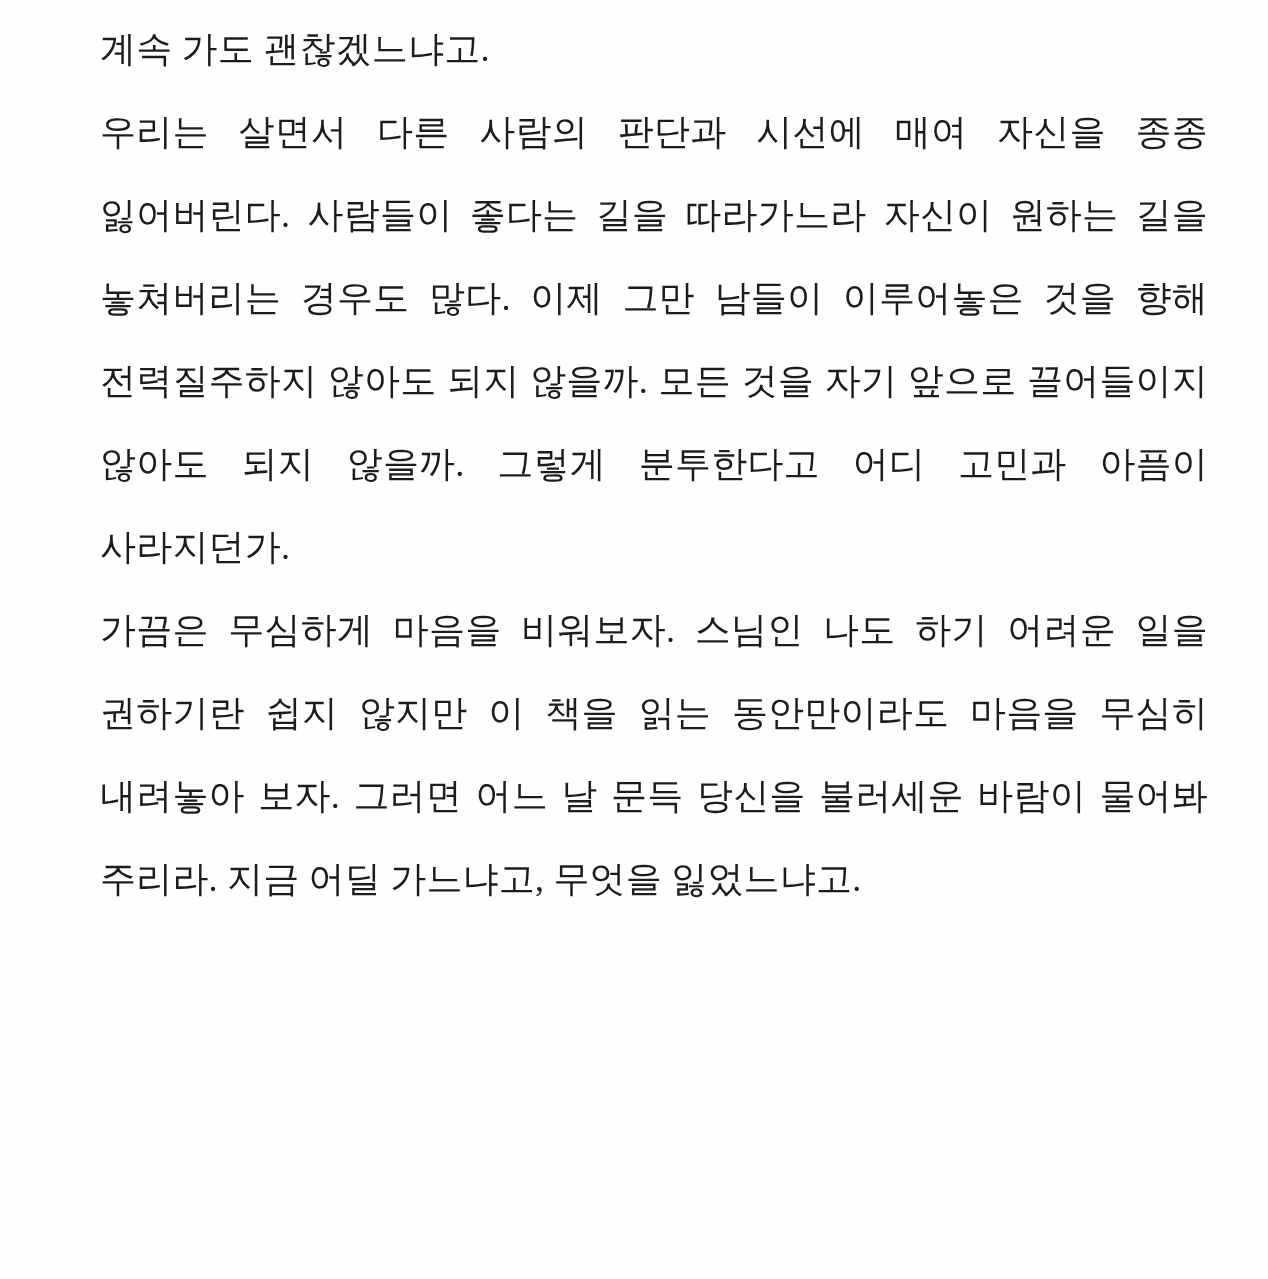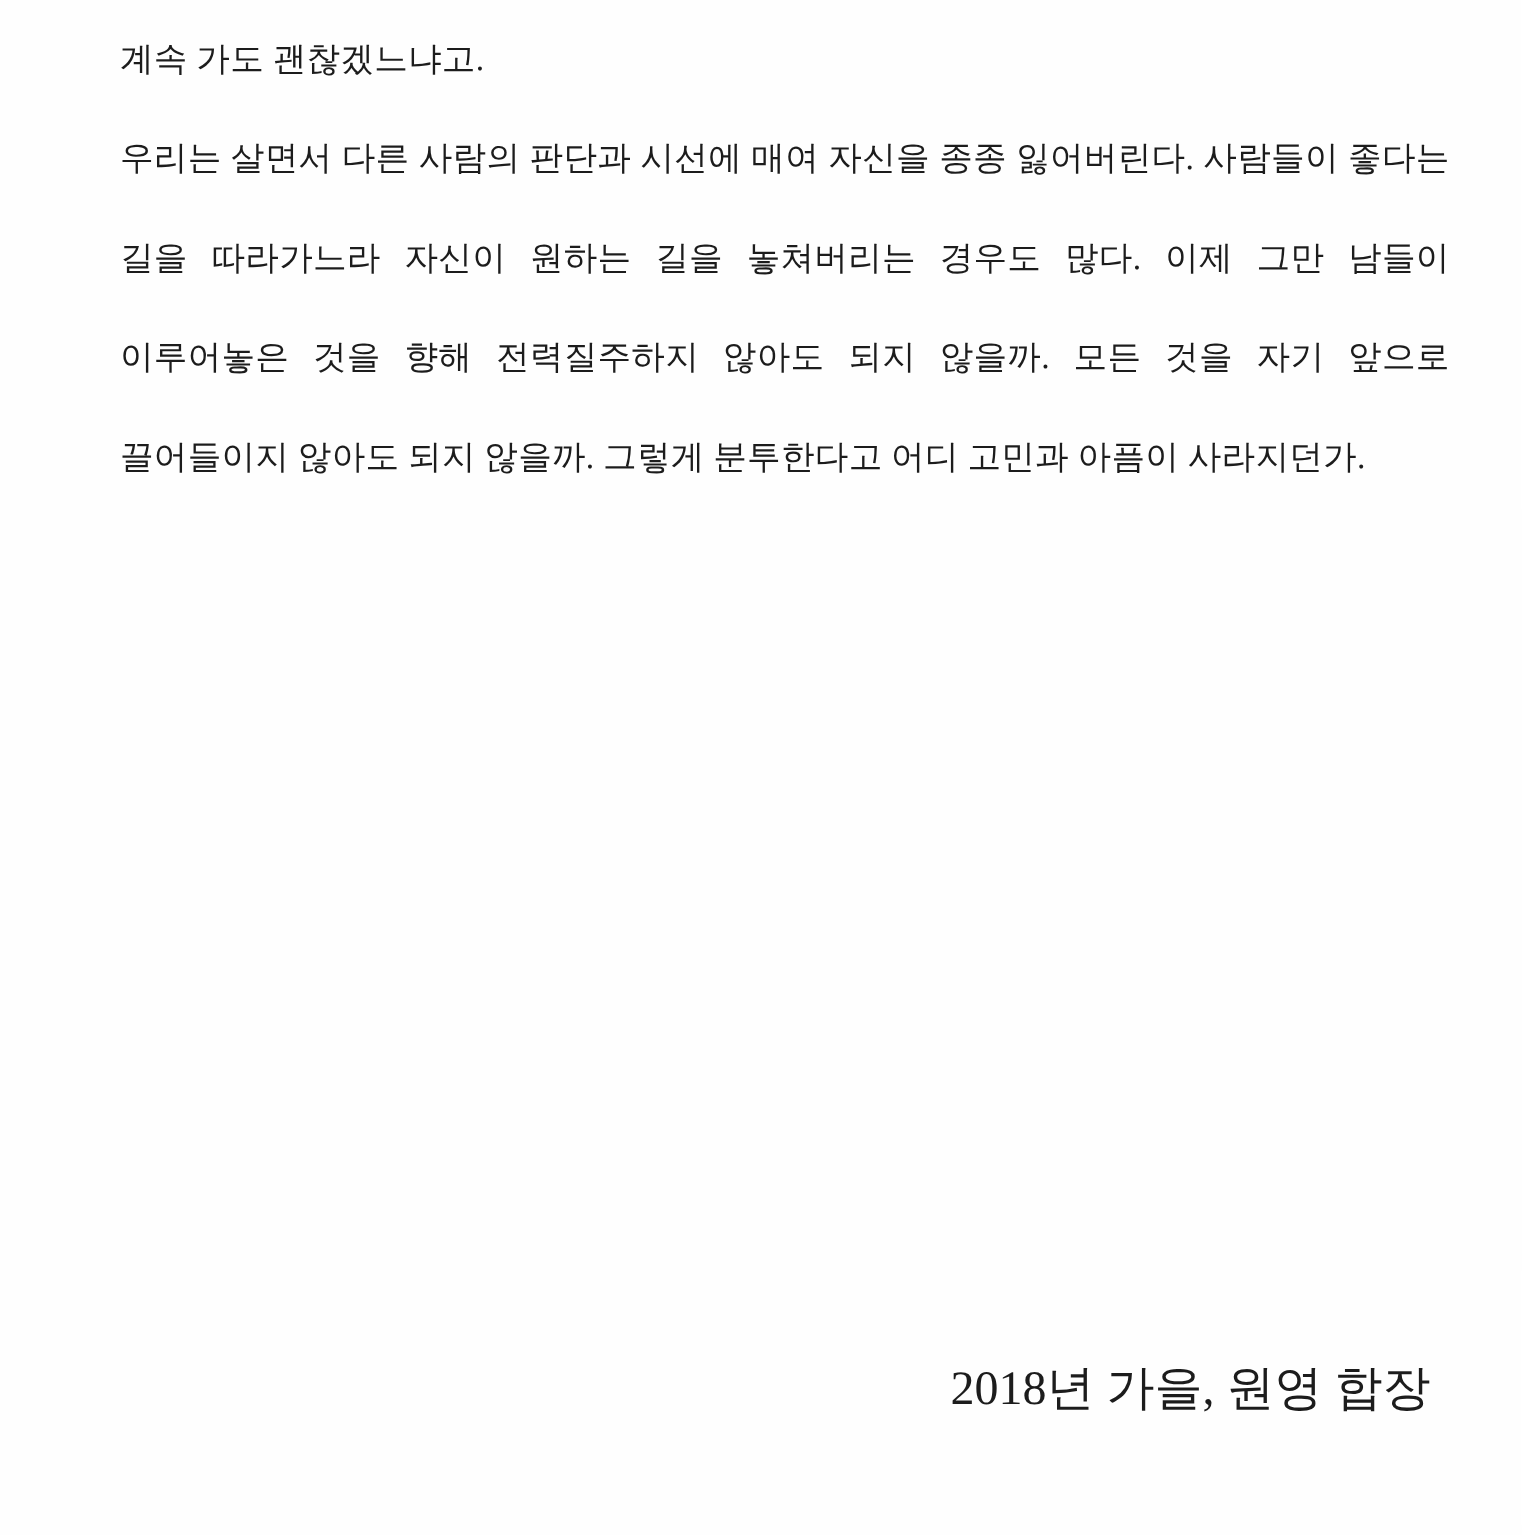--- a/index.html
+++ b/index.html
@@ -17,21 +17,21 @@
   .page {
     position: relative;
     width: 1268px;
     height: 1279px;
     box-sizing: border-box;
     padding: 8px 60px 0 100px;
     background: #fefefe;
     overflow: hidden;
   }
   .body-text {
-    font-size: 28px;
+    font-size: 36px;
     line-height: 83px;
     letter-spacing: 0.2px;
     word-break: keep-all;
   }
   .para {
     margin: 0 0 0 0;
     text-indent: 0;
     text-align: justify;
     text-justify: inter-character;
   }
@@ -49,17 +49,17 @@
   
 </style>
 </head>
 <body>
 
 <div class="page">
 
   <div class="body-text">
     <p class="para last-line-left">계속 가도 괜찮겠느냐고.</p>
     <p class="para">우리는 살면서 다른 사람의 판단과 시선에 매여 자신을 종종 잃어버린다. 사람들이 좋다는 길을 따라가느라 자신이 원하는 길을 놓쳐버리는 경우도 많다. 이제 그만 남들이 이루어놓은 것을 향해 전력질주하지 않아도 되지 않을까. 모든 것을 자기 앞으로 끌어들이지 않아도 되지 않을까. 그렇게 분투한다고 어디 고민과 아픔이 사라지던가.</p>
+    <p class="para">가끔은 무심하게 마음을 비워보자. 스님인 나도 하기 어려운 일을 권하기란 쉽지 않지만 이 책을 읽는 동안만이라도 마음을 무심히 내려놓아 보자. 그러면 어느 날 문득 당신을 불러세운 바람이 물어봐 주리라. 지금 어딜 가느냐고, 무엇을 잃었느냐고.</p>
   </div>
 
-  <div class="signature-block">2018년 가을, 원영 합장</div>
 
 </div>
 
 </body></html>

